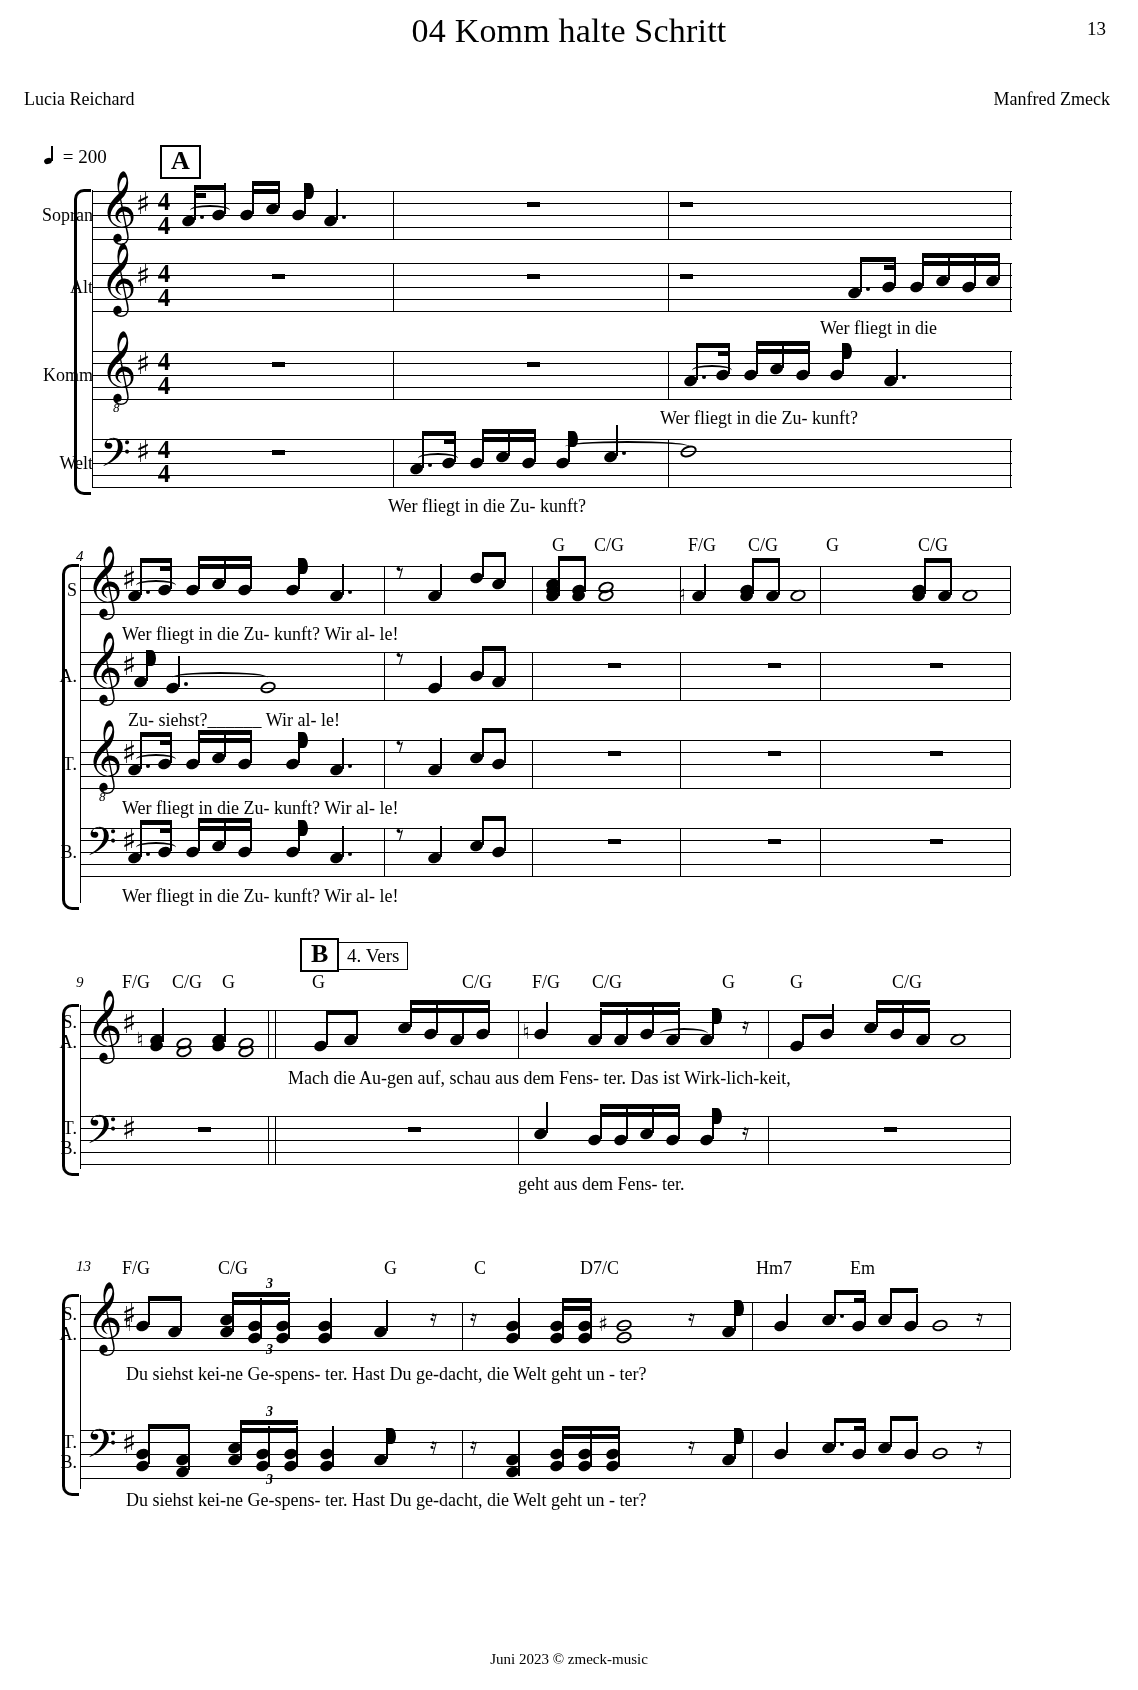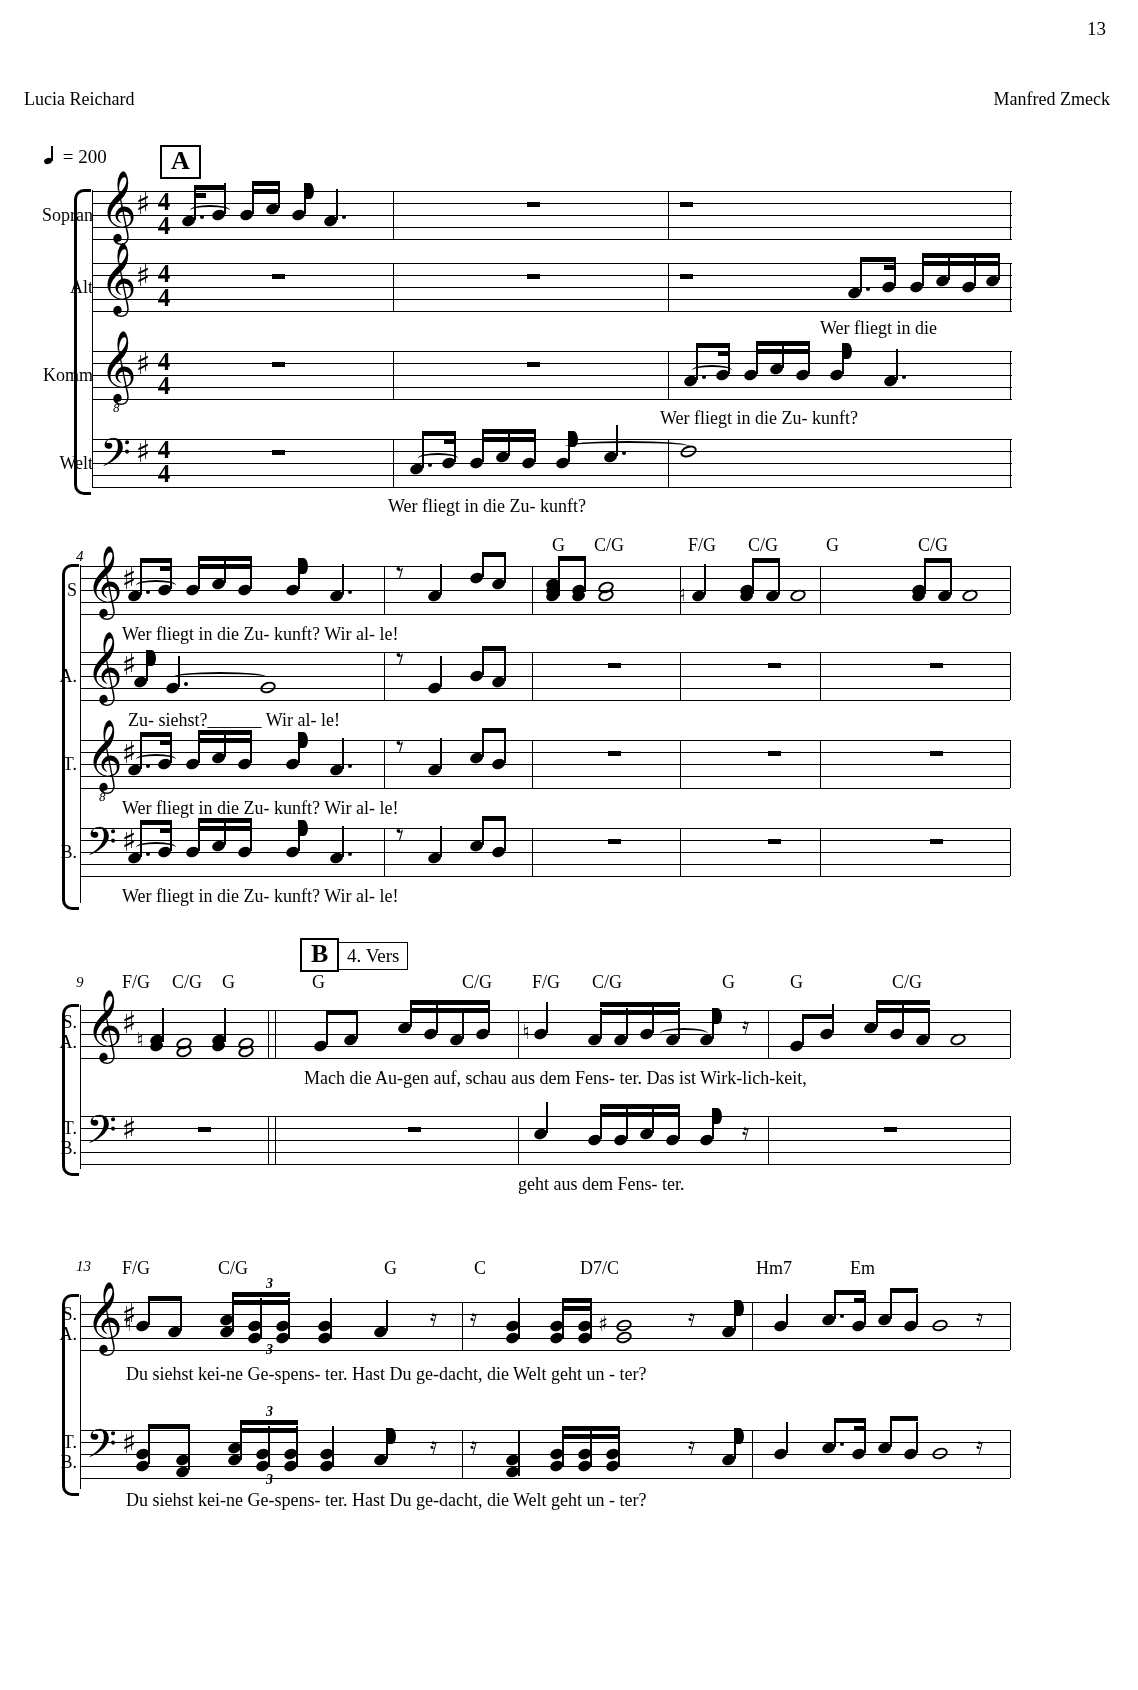--- a/index.html
+++ b/index.html
@@ -272,20 +272,21 @@
     height: 1.4px;
     width: 20px;
     background: #000;
   }
 </style>
 </head>
 <body>
 
 <div class="page">
 
+  <div class="title">04 Komm halte Schritt</div>
   <div class="page-number">13</div>
   <div class="lyricist">Lucia Reichard</div>
   <div class="composer">Manfred Zmeck</div>
   <div class="tempo">
     <span class="notehead"></span>
     <span>= 200</span>
   </div>
 
   <div class="rehearsal" style="top:145px; left:160px;">A</div>
 
@@ -786,21 +787,21 @@
     <div class="beam" style="top:14px; left:802px; width:32px;"></div>
     <div class="nh" style="top:23px; left:864px;"></div>
     <div class="stem" style="top:0px; left:876px; height:27px;"></div>
     <div class="nh" style="top:29px; left:890px;"></div>
     <div class="stem" style="top:2px; left:902px; height:31px;"></div>
     <div class="nh" style="top:35px; left:916px;"></div>
     <div class="stem" style="top:8px; left:928px; height:31px;"></div>
     <div class="beam" style="top:0px; left:876px; width:54px;"></div>
     <div class="beam" style="top:8px; left:876px; width:54px;"></div>
     <div class="nh open" style="top:34px; left:950px; width:16px; height:11px;"></div>
-    <div class="lyric" style="top:68px; left:304px;">Mach die Au-gen auf,     schau aus dem Fens- ter.    Das ist Wirk-lich-keit,</div>
+    <div class="lyric" style="top:68px; left:288px;">Mach die Au-gen auf,     schau aus dem Fens- ter.    Das ist Wirk-lich-keit,</div>
 
     <div class="part-label" style="top:118px; left:5px; width:72px;">T.</div>
     <div class="part-label" style="top:138px; left:5px; width:72px;">B.</div>
     <div class="staff" style="top:116px; left:80px; width:930px;">
       <div class="line"></div>
       <div class="line"></div>
       <div class="line"></div>
       <div class="line"></div>
       <div class="line"></div>
     </div>
@@ -998,13 +999,14 @@
     <div class="nh" style="top:153px; left:878px;"></div>
     <div class="stem" style="top:126px; left:890px; height:31px;"></div>
     <div class="nh" style="top:159px; left:904px;"></div>
     <div class="stem" style="top:132px; left:916px; height:31px;"></div>
     <div class="beam" style="top:126px; left:890px; width:28px;"></div>
     <div class="nh open" style="top:158px; left:932px; width:16px; height:11px;"></div>
     <div class="rest-eighth" style="top:144px; left:976px;">𝄿</div>
     <div class="lyric" style="top:200px; left:126px;">Du siehst kei-ne Ge-spens- ter.     Hast Du  ge-dacht,      die  Welt geht  un -  ter?</div>
   </div>
 
+  <div class="footer">Juni 2023 © zmeck-music</div>
 </div>
 
 </body></html>

